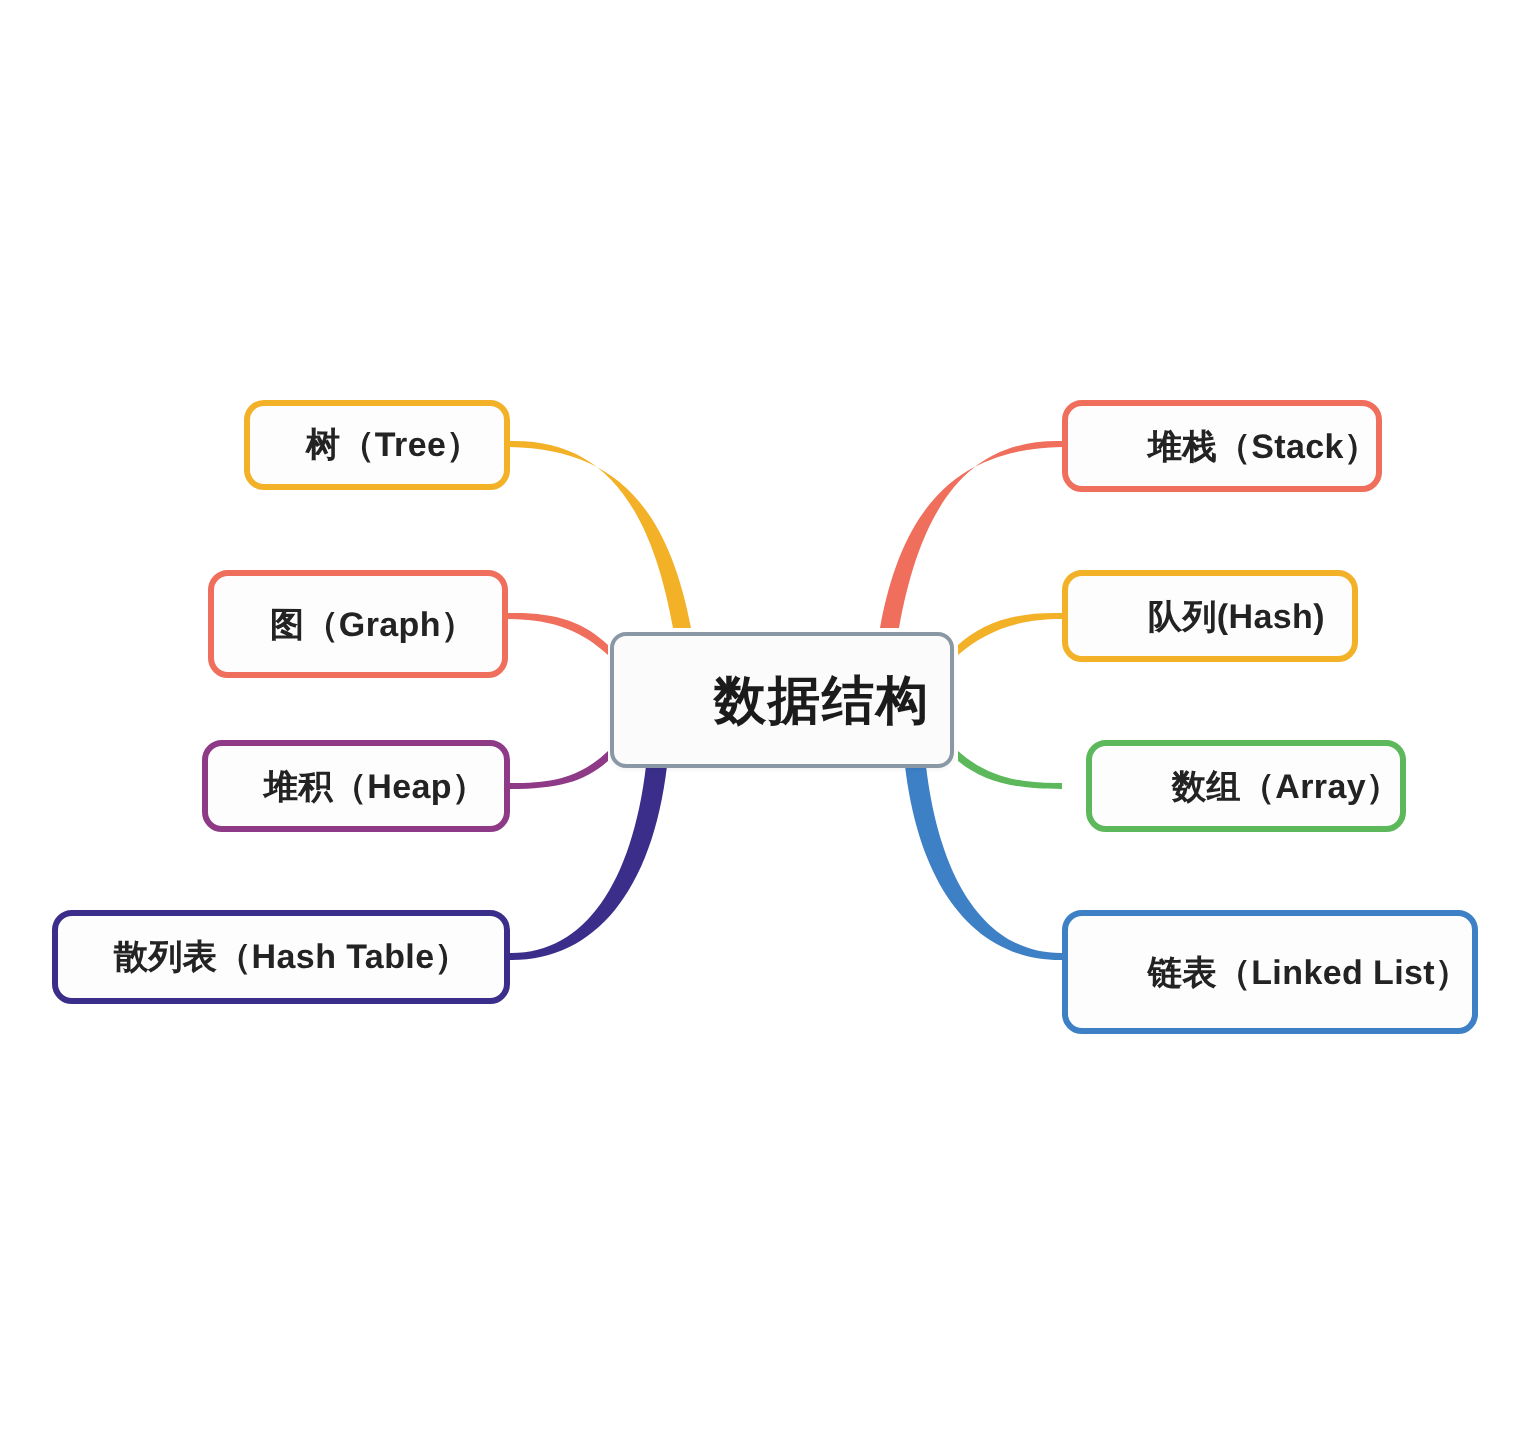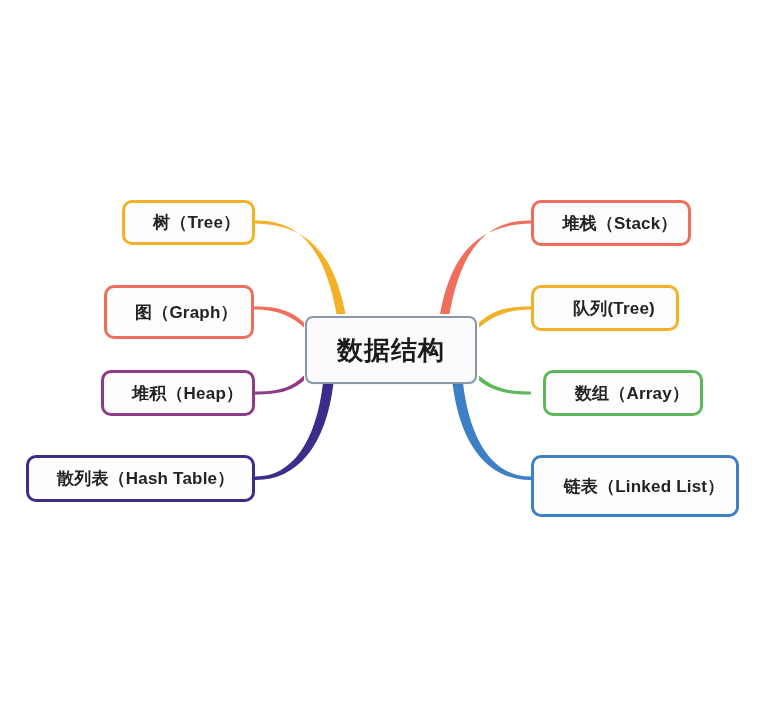--- a/index.html
+++ b/index.html
@@ -26,20 +26,21 @@
   }
   .node {
     position: absolute;
     box-sizing: border-box;
     display: flex;
     align-items: center;
     background: #fdfdfd;
     border-style: solid;
     white-space: nowrap;
     letter-spacing: 0.2px;
+    padding-left: 40px;
   }
   .node-label {
     display: block;
     color: #232323;
   }
   
   #node-center {
     left: 305px;
     top: 316px;
     width: 172px;
@@ -66,22 +67,21 @@
   }
   .leaf .node-label {
     font-size: 17px;
     font-weight: 600;
   }
   .leaf.left {
     justify-content: flex-start;
     padding-left: 28px;
   }
   .leaf.right {
-    justify-content: center;
-    padding-left: 18px;
+    justify-content: flex-start;
   }
   
   #node-tree     { left: 122px; top: 200px; width: 133px; height: 45px; border-color: #f3b127; }
   #node-graph    { left: 104px; top: 285px; width: 150px; height: 54px; border-color: #ef6e5c; }
   #node-heap     { left: 101px; top: 370px; width: 154px; height: 46px; border-color: #8e3a87; }
   #node-hash     { left:  26px; top: 455px; width: 229px; height: 47px; border-color: #3a2e8a; }
   #node-stack    { left: 531px; top: 200px; width: 160px; height: 46px; border-color: #ef6e5c; }
   #node-queue    { left: 531px; top: 285px; width: 148px; height: 46px; border-color: #f3b127; }
   #node-array    { left: 531px; top: 370px; width: 160px; height: 46px; border-color: #5cb85a; margin-left: 12px; }
   #node-linked   { left: 531px; top: 455px; width: 208px; height: 62px; border-color: #3d80c6; }
@@ -152,21 +152,21 @@
 
   <div class="node leaf left" id="node-hash">
     <span class="node-label">散列表（Hash Table）</span>
   </div>
 
   <div class="node leaf right" id="node-stack">
     <span class="node-label">堆栈（Stack）</span>
   </div>
 
   <div class="node leaf right" id="node-queue">
-    <span class="node-label">队列(Tree)</span>
+    <span class="node-label">队列(Hash)</span>
   </div>
 
   <div class="node leaf right" id="node-array">
     <span class="node-label">数组（Array）</span>
   </div>
 
   <div class="node leaf right" id="node-linked">
     <span class="node-label">链表（Linked List）</span>
   </div>
 

